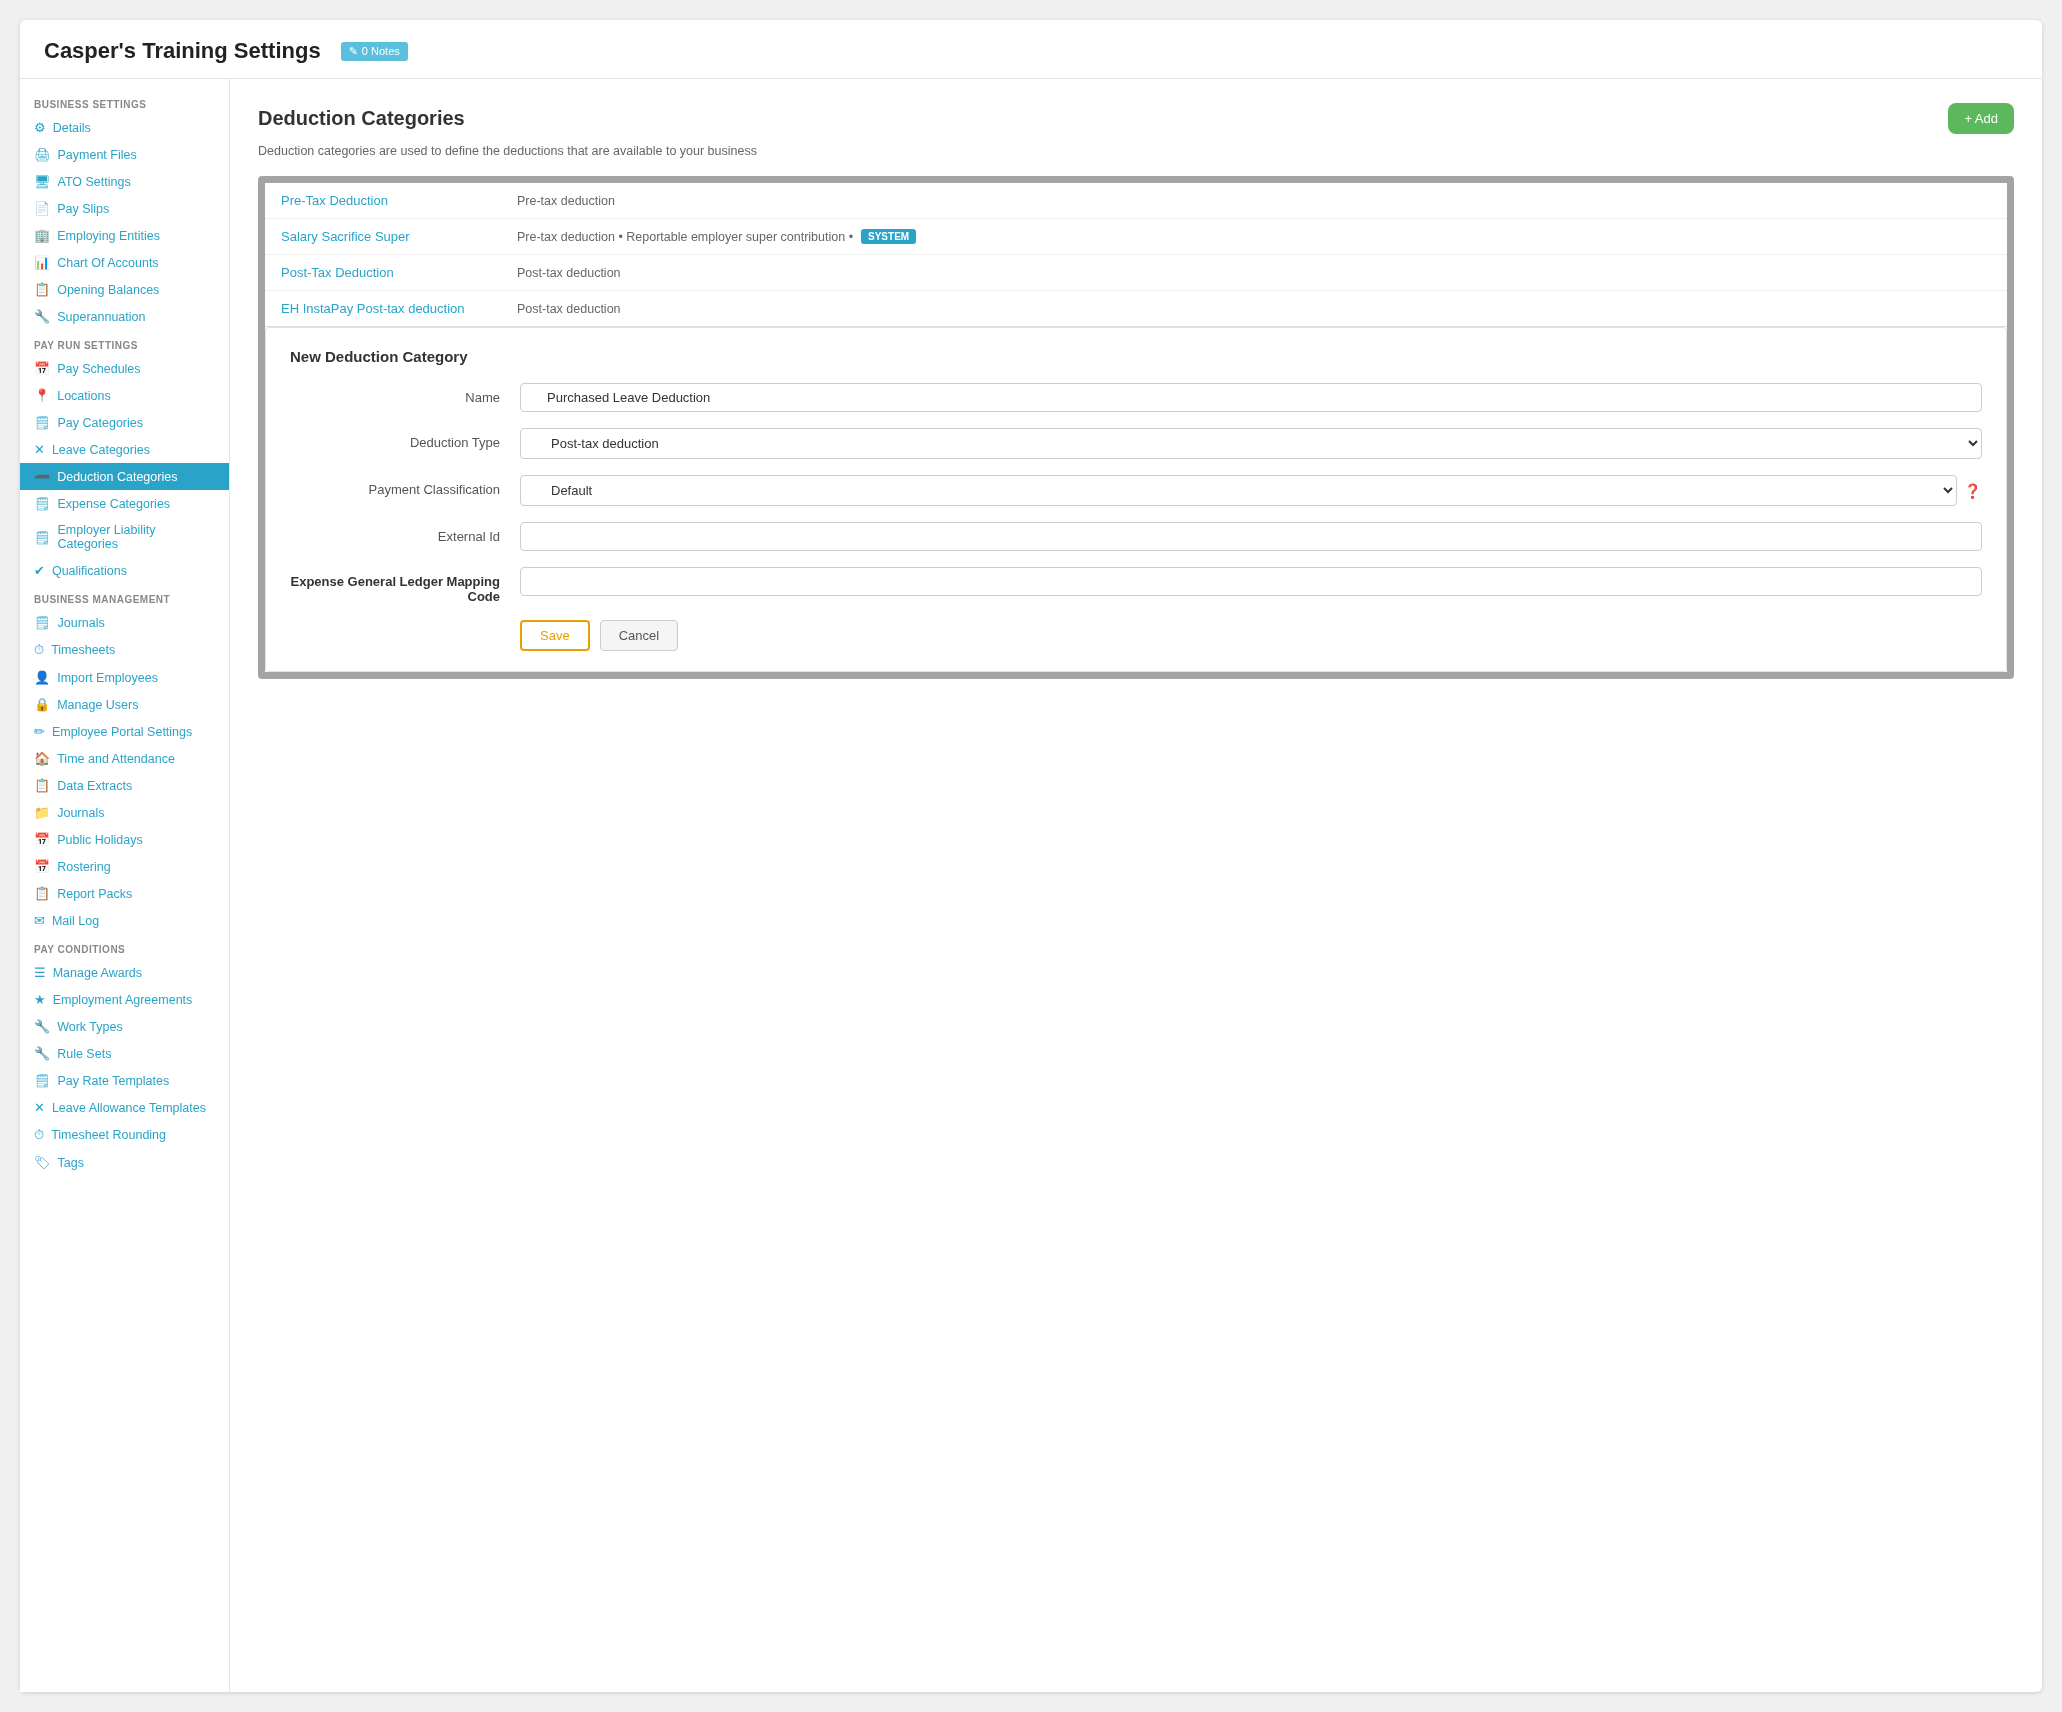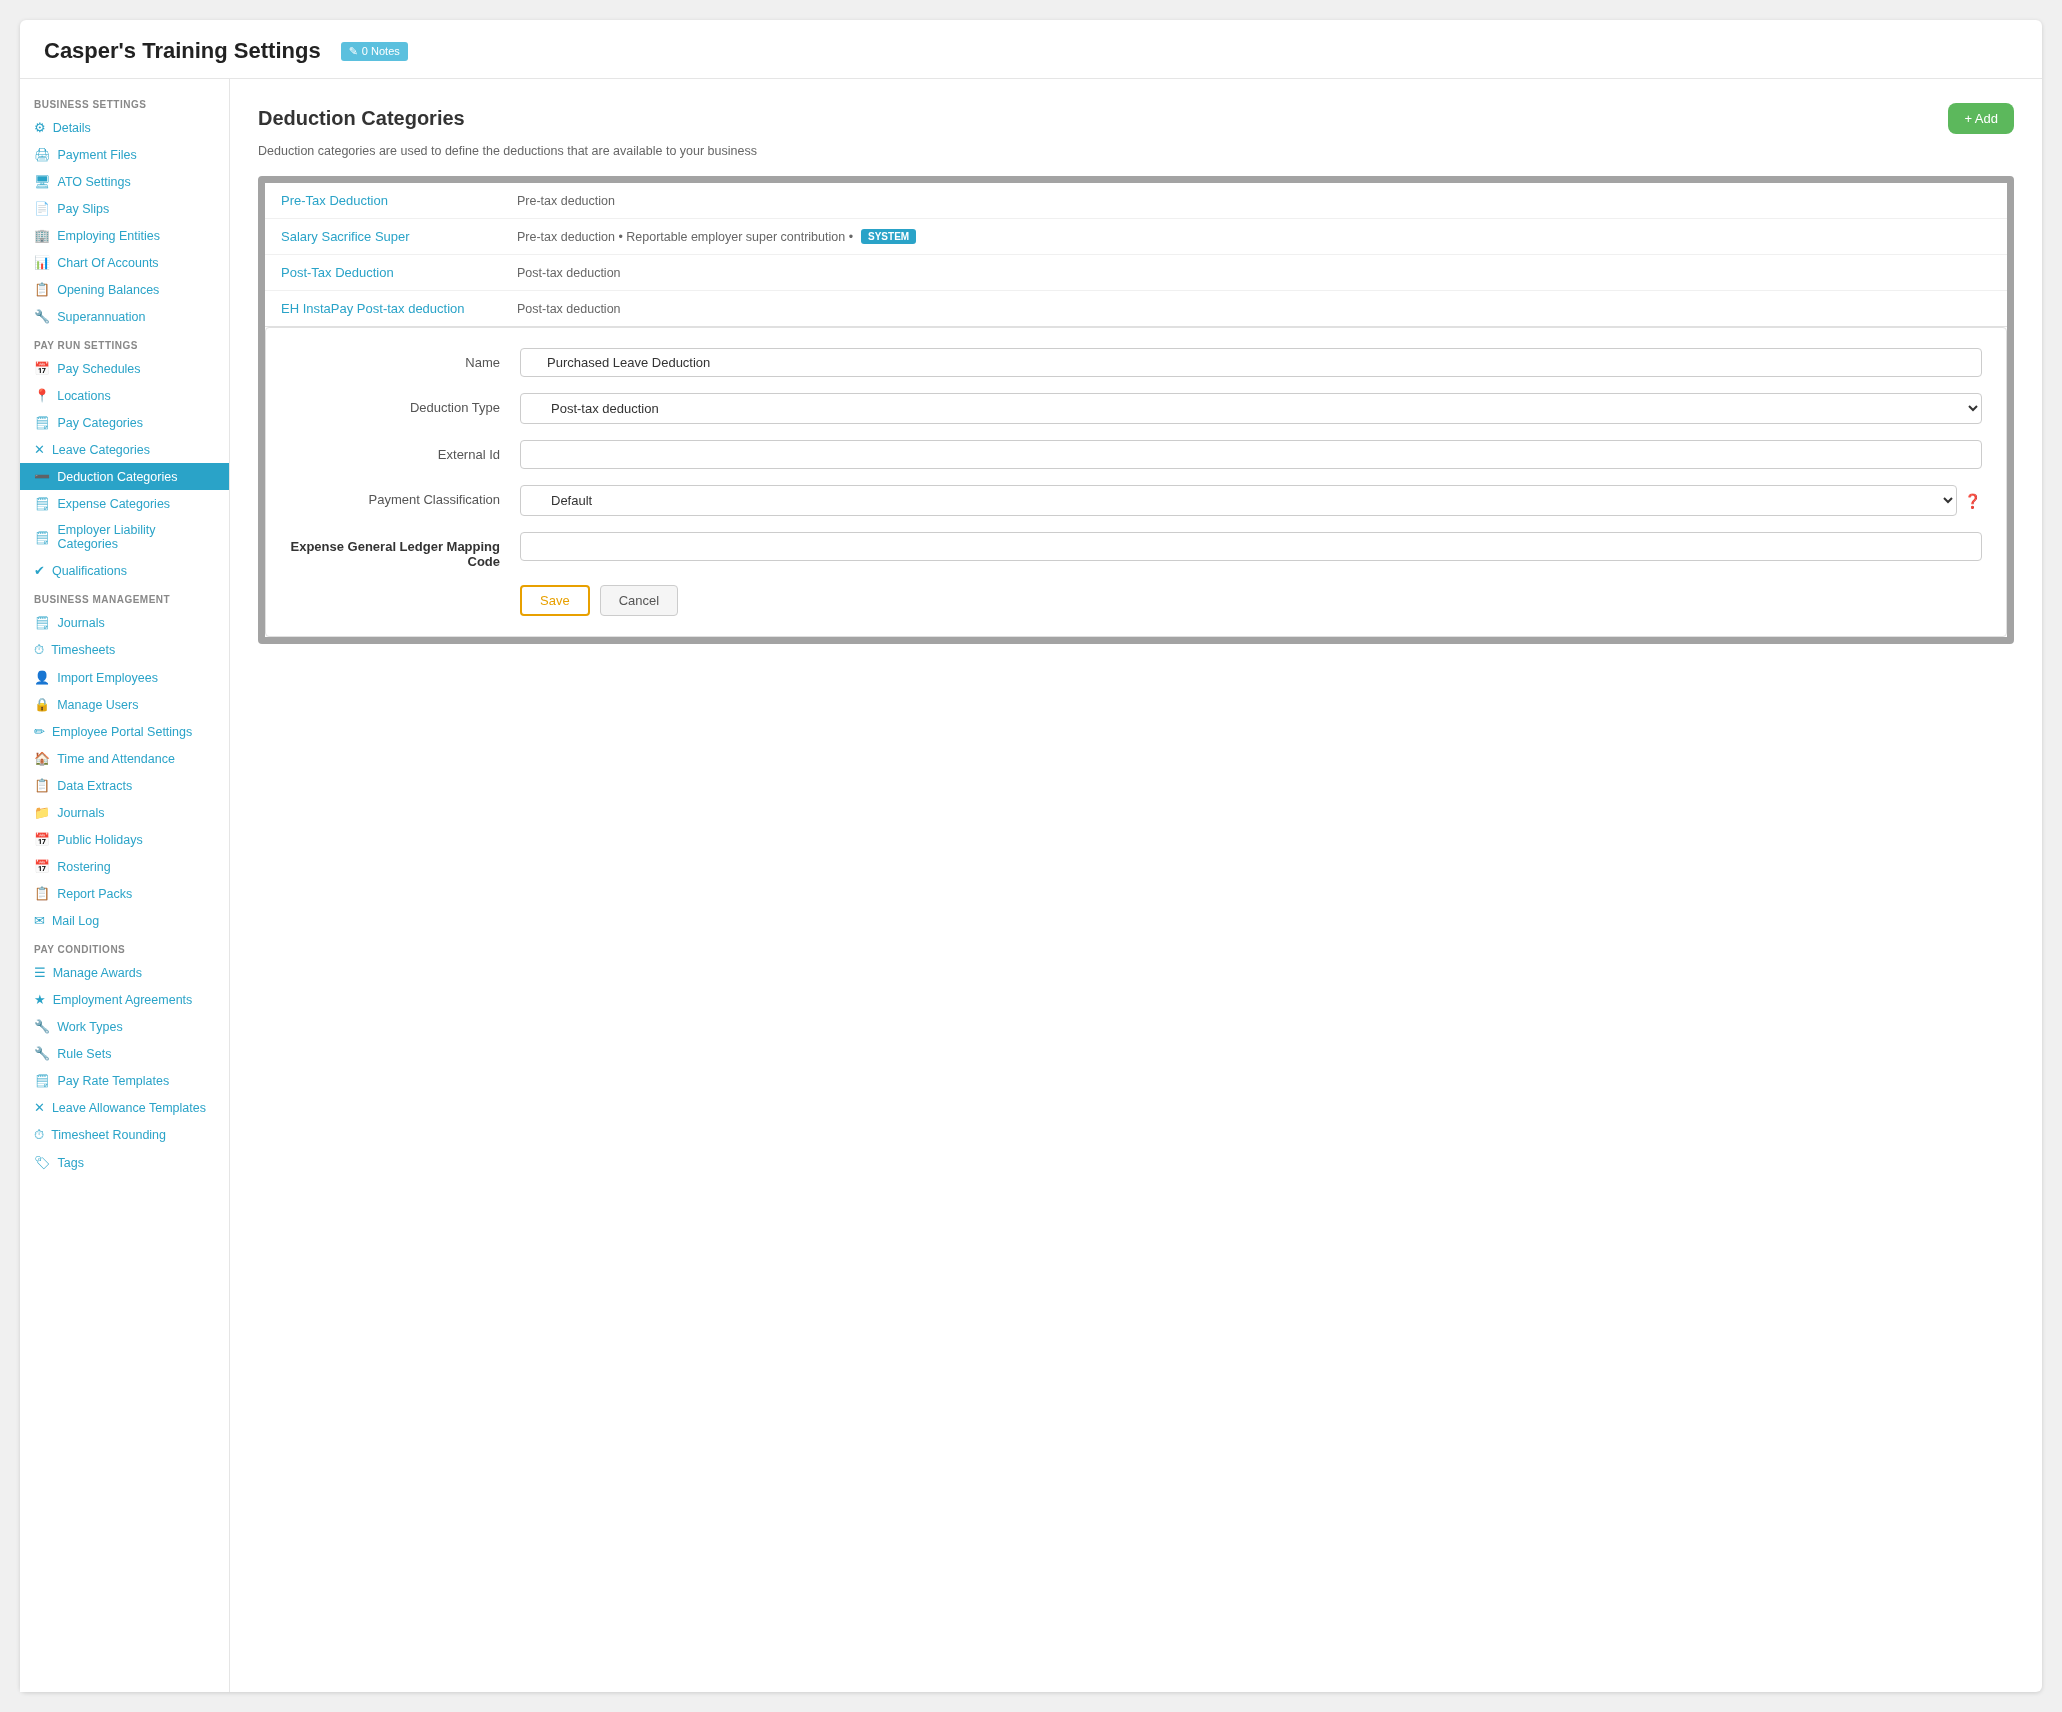--- a/index.html
+++ b/index.html
@@ -239,51 +239,52 @@
         <div class="category-row">
           <span class="category-link">Post-Tax Deduction</span>
           <span class="category-desc">Post-tax deduction</span>
         </div>
         <div class="category-row" style="border-bottom: 1px solid #e0e0e0;">
           <span class="category-link">EH InstaPay Post-tax deduction</span>
           <span class="category-desc">Post-tax deduction</span>
         </div>
 
         <div class="form-box">
+          <div class="form-section-title">New Deduction Category</div>
 
           <div class="form-row">
             <label class="form-label">Name</label>
             <input type="text" class="form-control" value="Purchased Leave Deduction" style="">
           </div>
 
           <div class="form-row">
             <label class="form-label">Deduction Type</label>
             <select class="form-control">
               <option>Pre-tax deduction</option>
               <option selected="">Post-tax deduction</option>
               <option>Other</option>
             </select>
-          </div>
-
-          <div class="form-row">
-            <label class="form-label">External Id</label>
-            <input type="text" class="form-control" value="" style="">
           </div>
 
           <div class="form-row">
             <label class="form-label">Payment Classification</label>
             <div class="form-control-wrapper">
               <select class="form-control">
                 <option>Default</option>
               </select>
               <span class="help-icon">❓</span>
             </div>
           </div>
 
           <div class="form-row">
+            <label class="form-label">External Id</label>
+            <input type="text" class="form-control" value="" style="">
+          </div>
+
+          <div class="form-row">
             <label class="form-label bold">Expense General Ledger Mapping Code</label>
             <input type="text" class="form-control" value="" style="">
           </div>
 
 
           <div class="btn-row">
             <button class="btn-save">Save</button>
             <button class="btn-cancel">Cancel</button>
           </div>
         </div>

